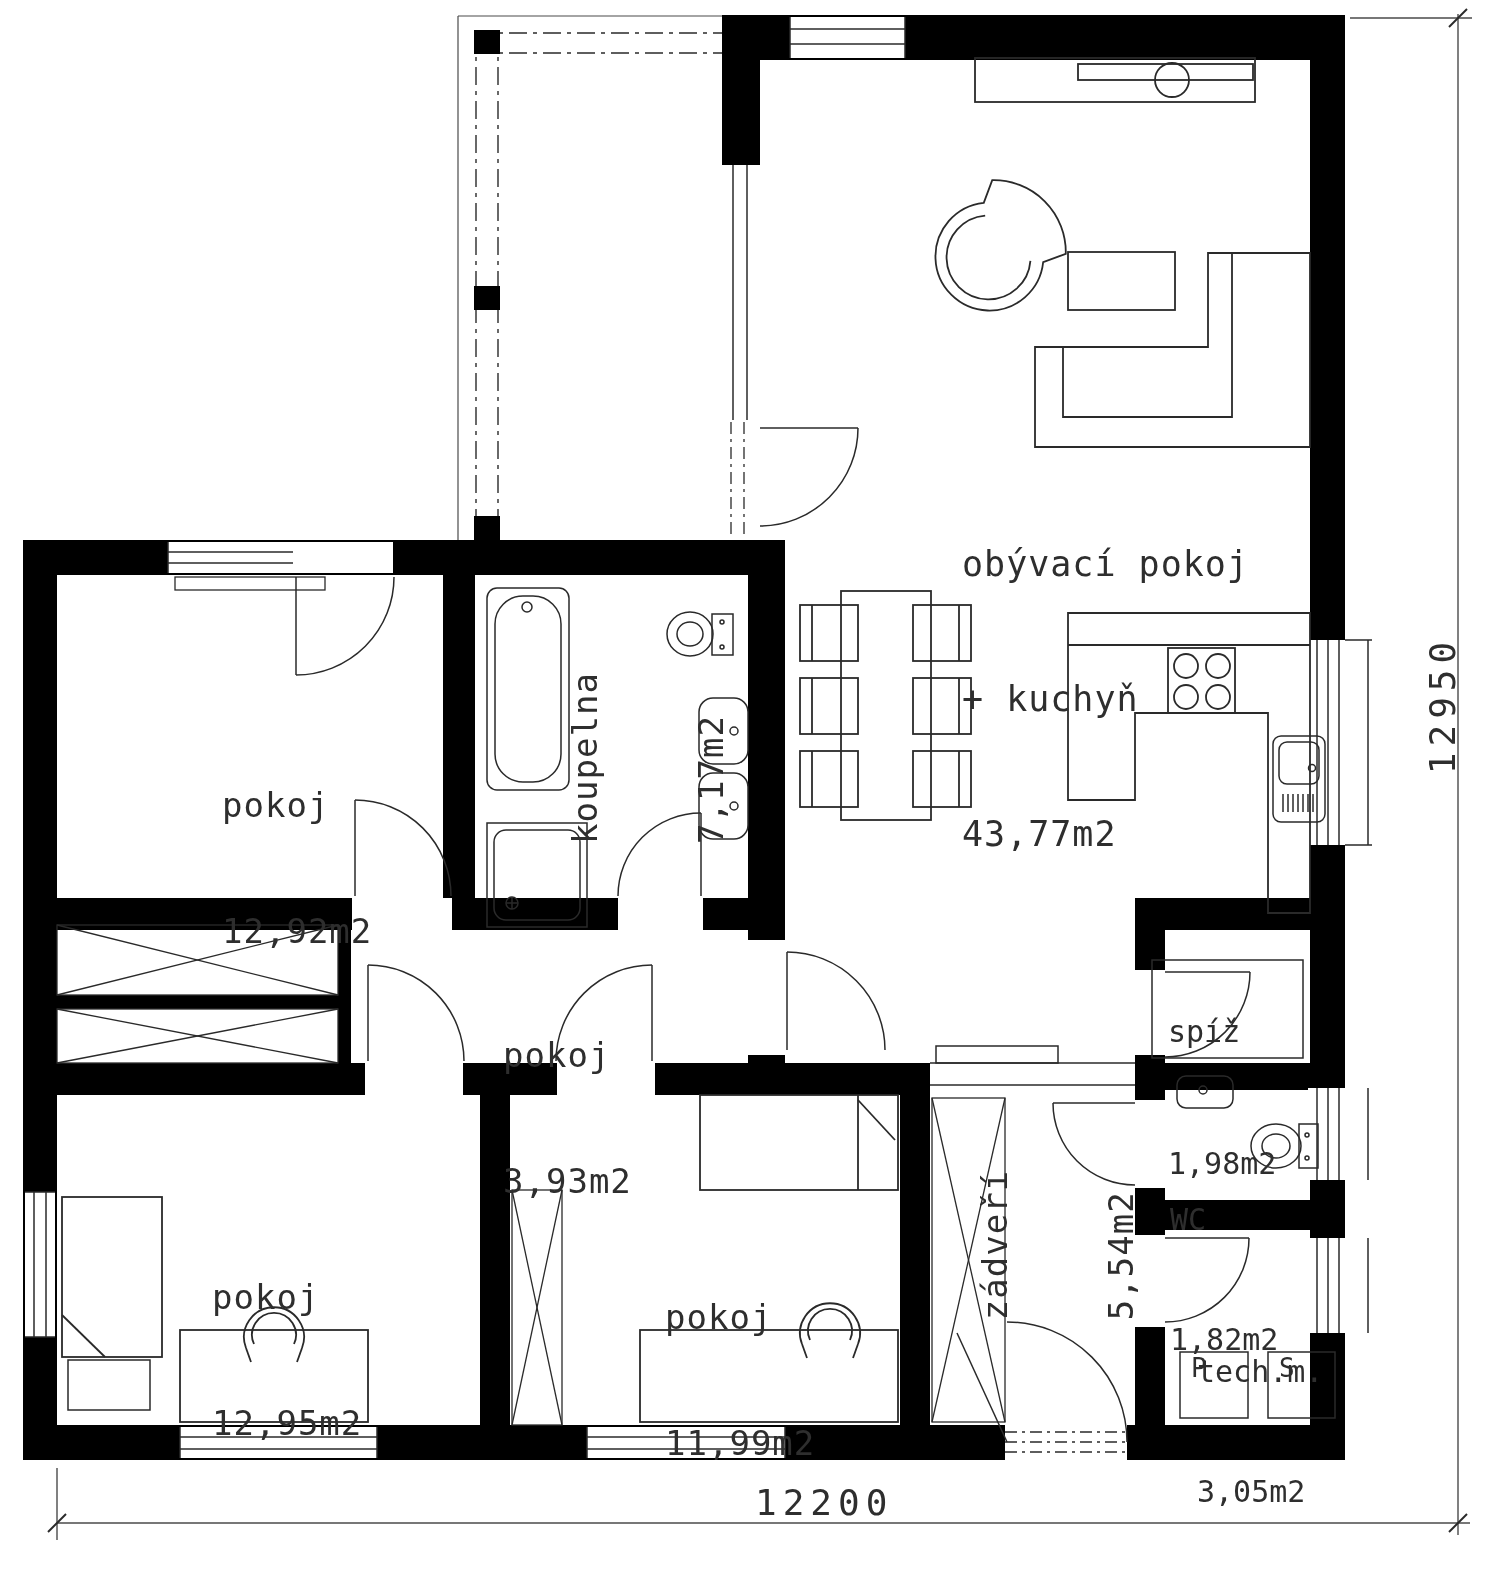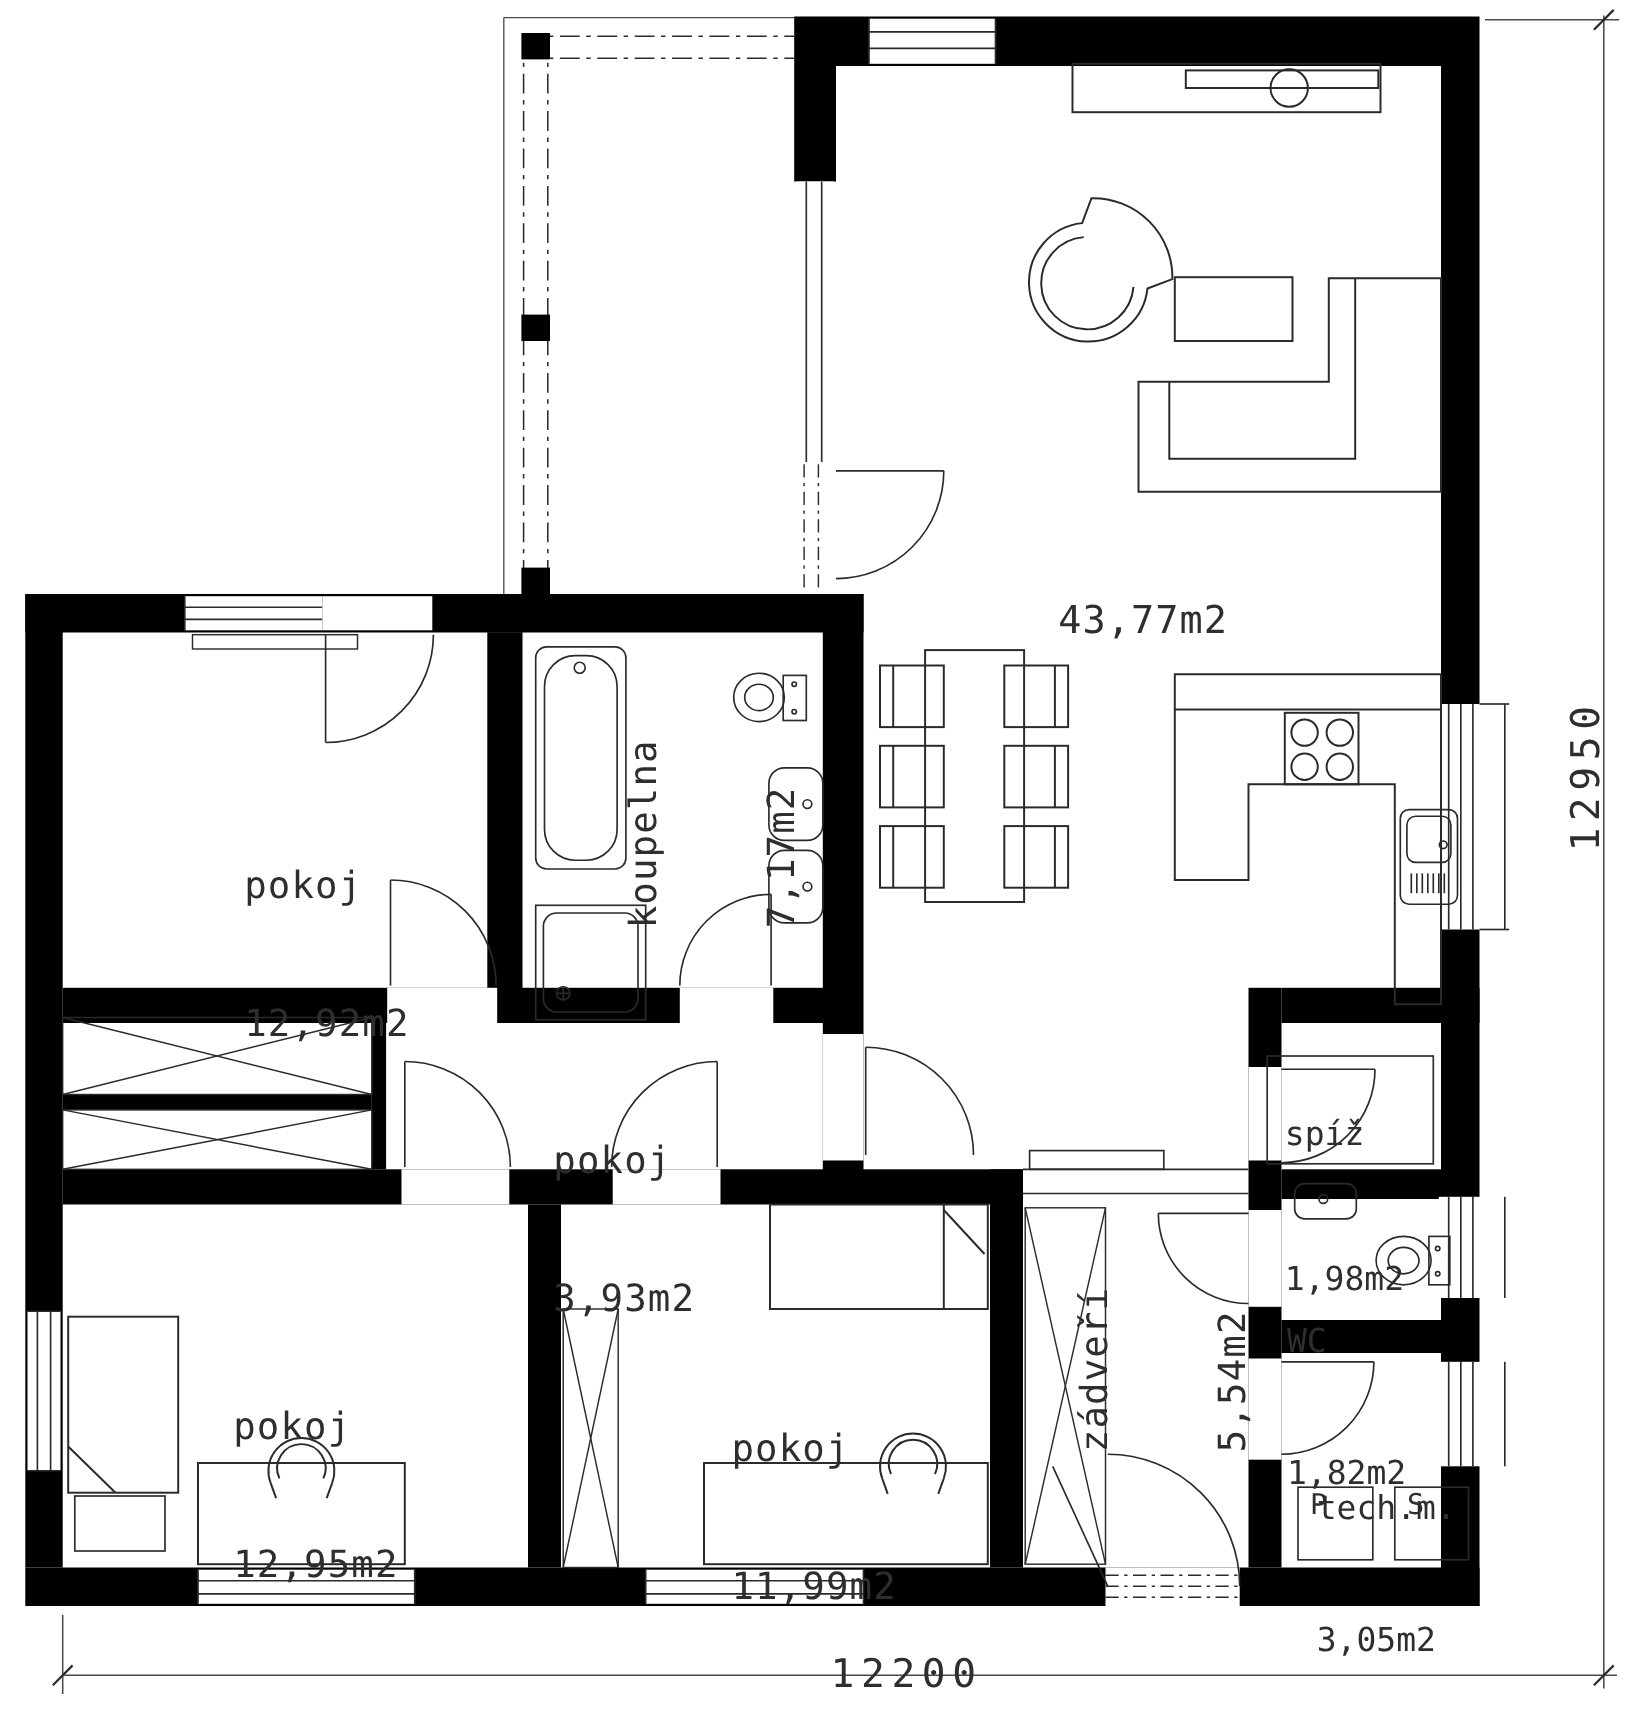--- a/index.html
+++ b/index.html
@@ -388,20 +388,22 @@
     <line x1="57" y1="1468" x2="57" y2="1540"></line>
     <g stroke="#2a2a2a" stroke-width="2">
       <line x1="48" y1="1532" x2="66" y2="1514"></line>
       <line x1="1449" y1="1532" x2="1467" y2="1514"></line>
       <line x1="1449" y1="27" x2="1467" y2="9"></line>
     </g>
   </g>
 </svg>
 
   <div class="lbl big" style="left:962px;top:452px;">
+    <div>obývací pokoj</div>
+    <div>+ kuchyň</div>
     <div>43,77m2</div>
   </div>
 
   <div class="lbl med" style="left:222px;top:700px;">
     <div>pokoj</div>
     <div>12,92m2</div>
   </div>
 
   <div class="lbl med rot" style="left:648px;top:758px;">
     <div>koupelna</div>
@@ -439,15 +441,15 @@
   </div>
 
   <div class="lbl med" style="left:665px;top:1212px;">
     <div>pokoj</div>
     <div>11,99m2</div>
   </div>
 
   <div class="lbl tiny" style="left:1191px;top:1355px;">P</div>
   <div class="lbl tiny" style="left:1279px;top:1355px;">S</div>
 
-  <div class="lbl dim" style="left:755px;top:1482px;margin-top:20px;">12200</div>
+  <div class="lbl dim" style="left:755px;top:1482px;">12200</div>
   <div class="lbl dim rot" style="left:1442px;top:705px;">12950</div>
 </div>
 
 </body></html>

